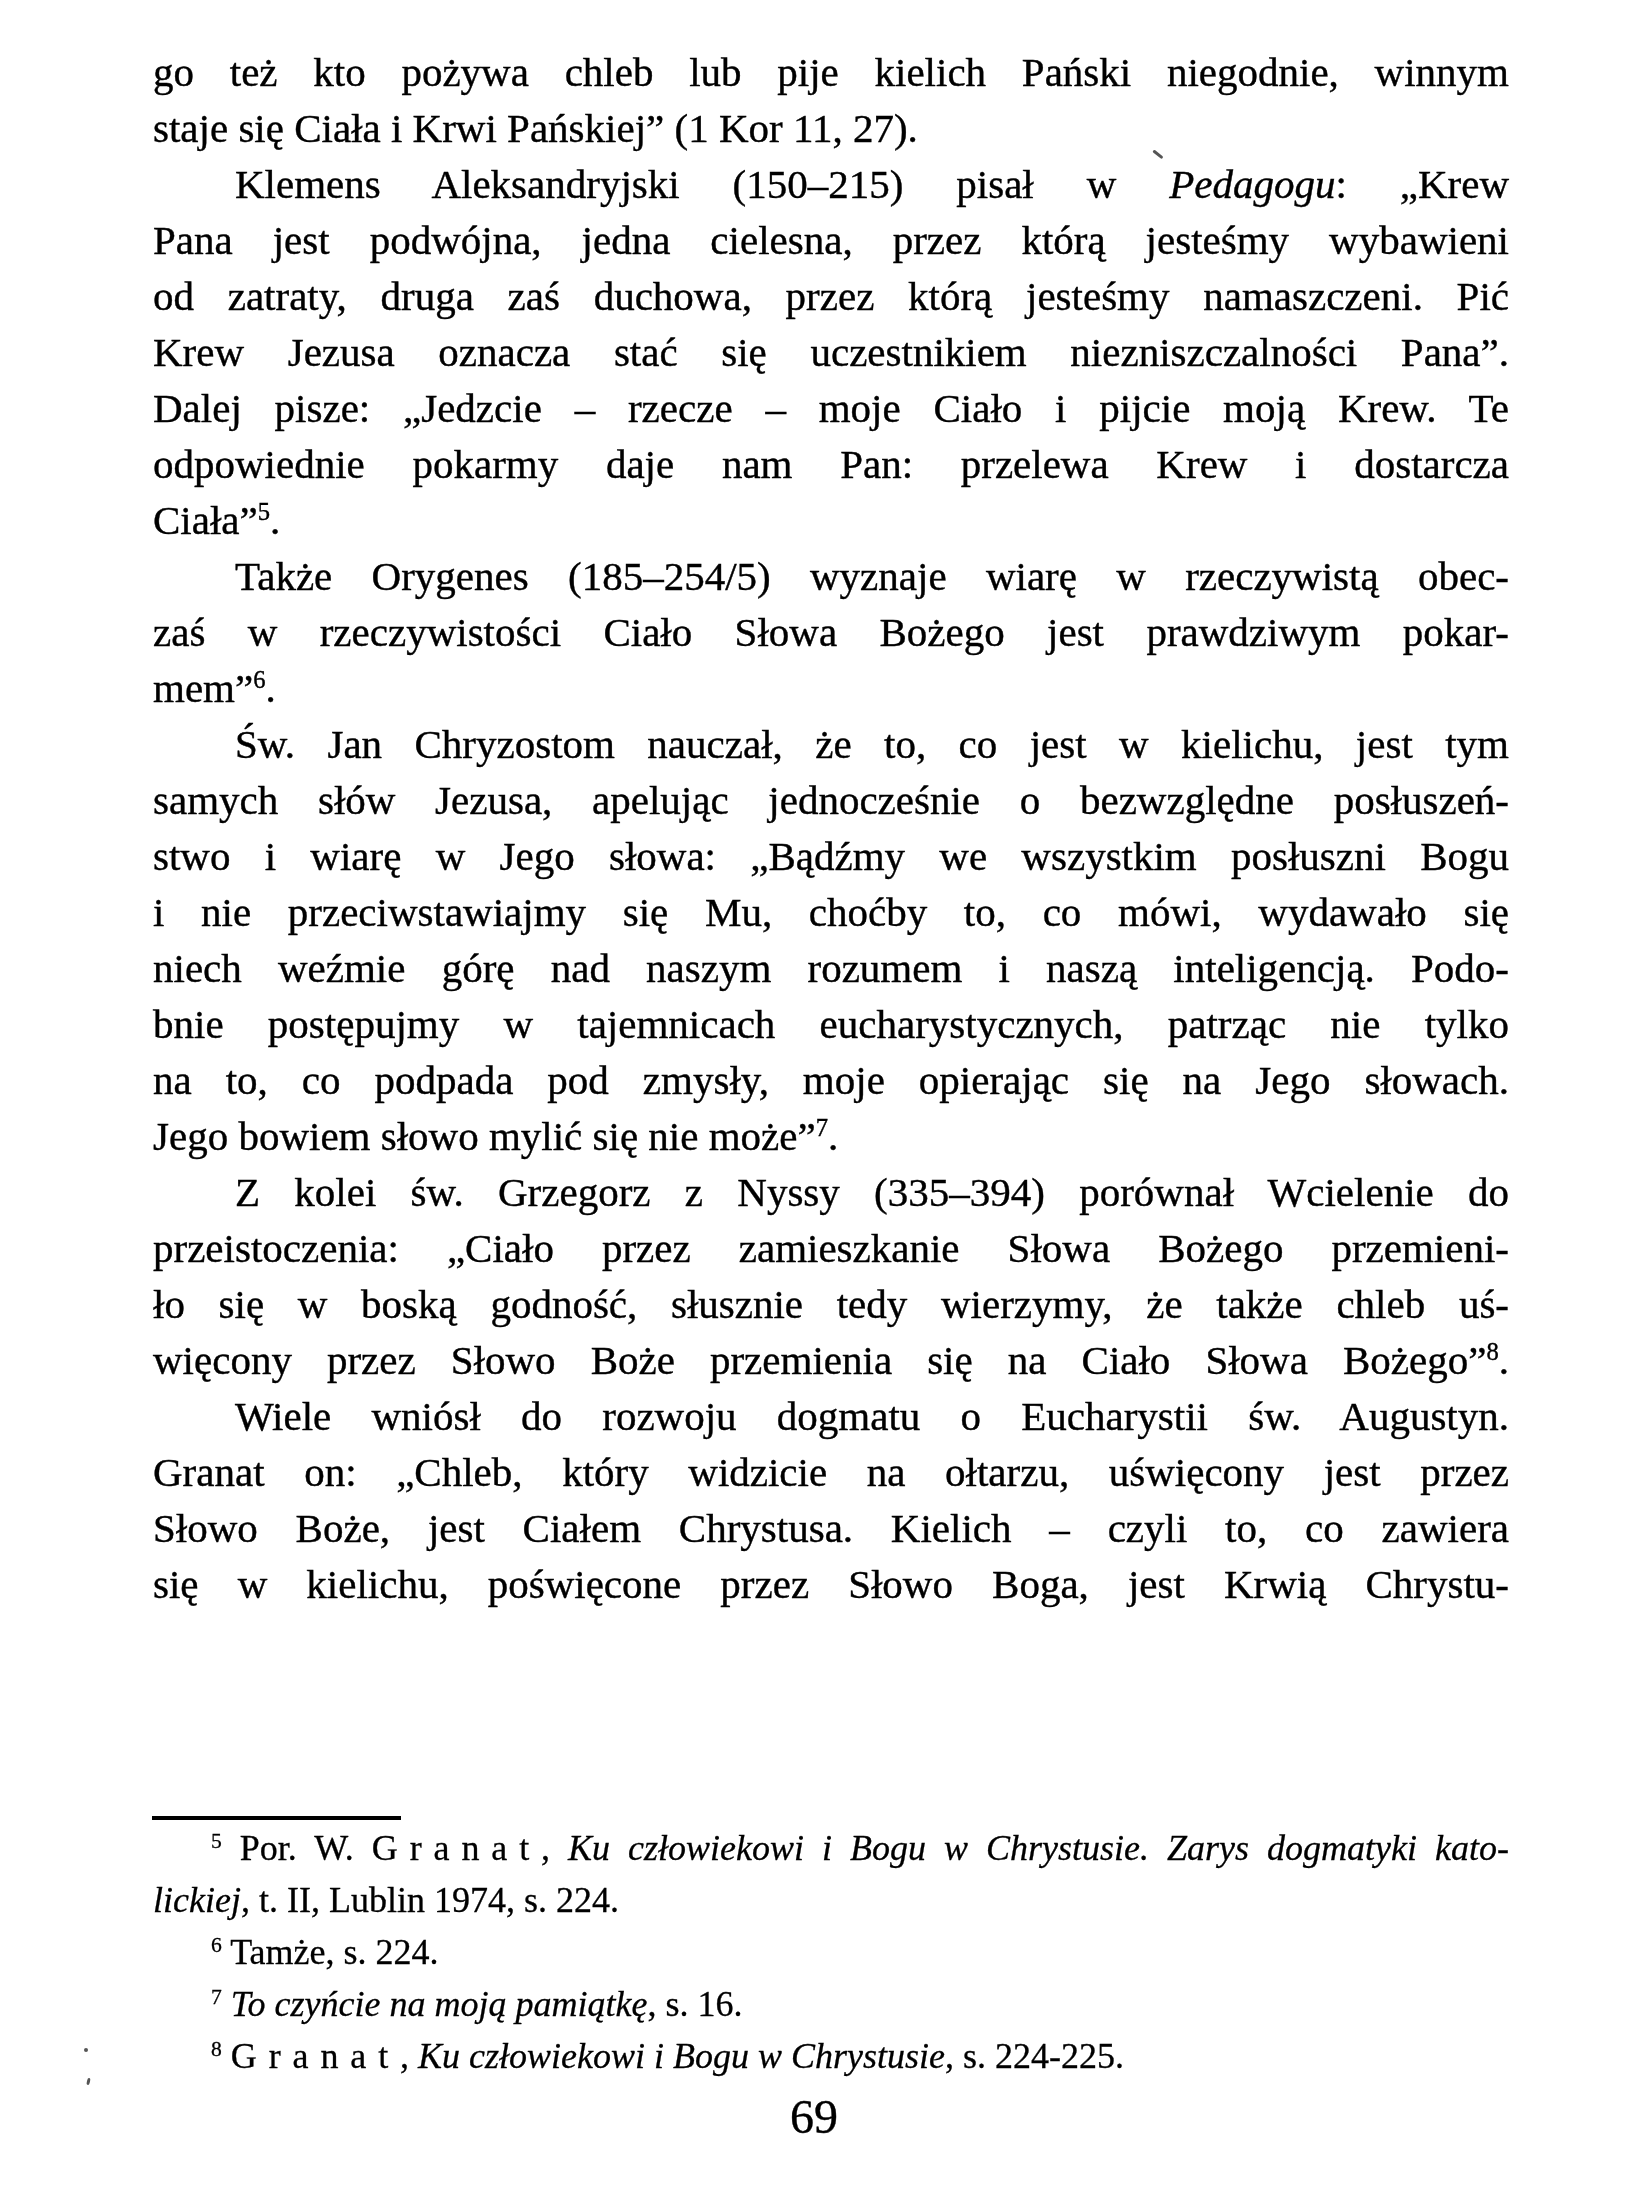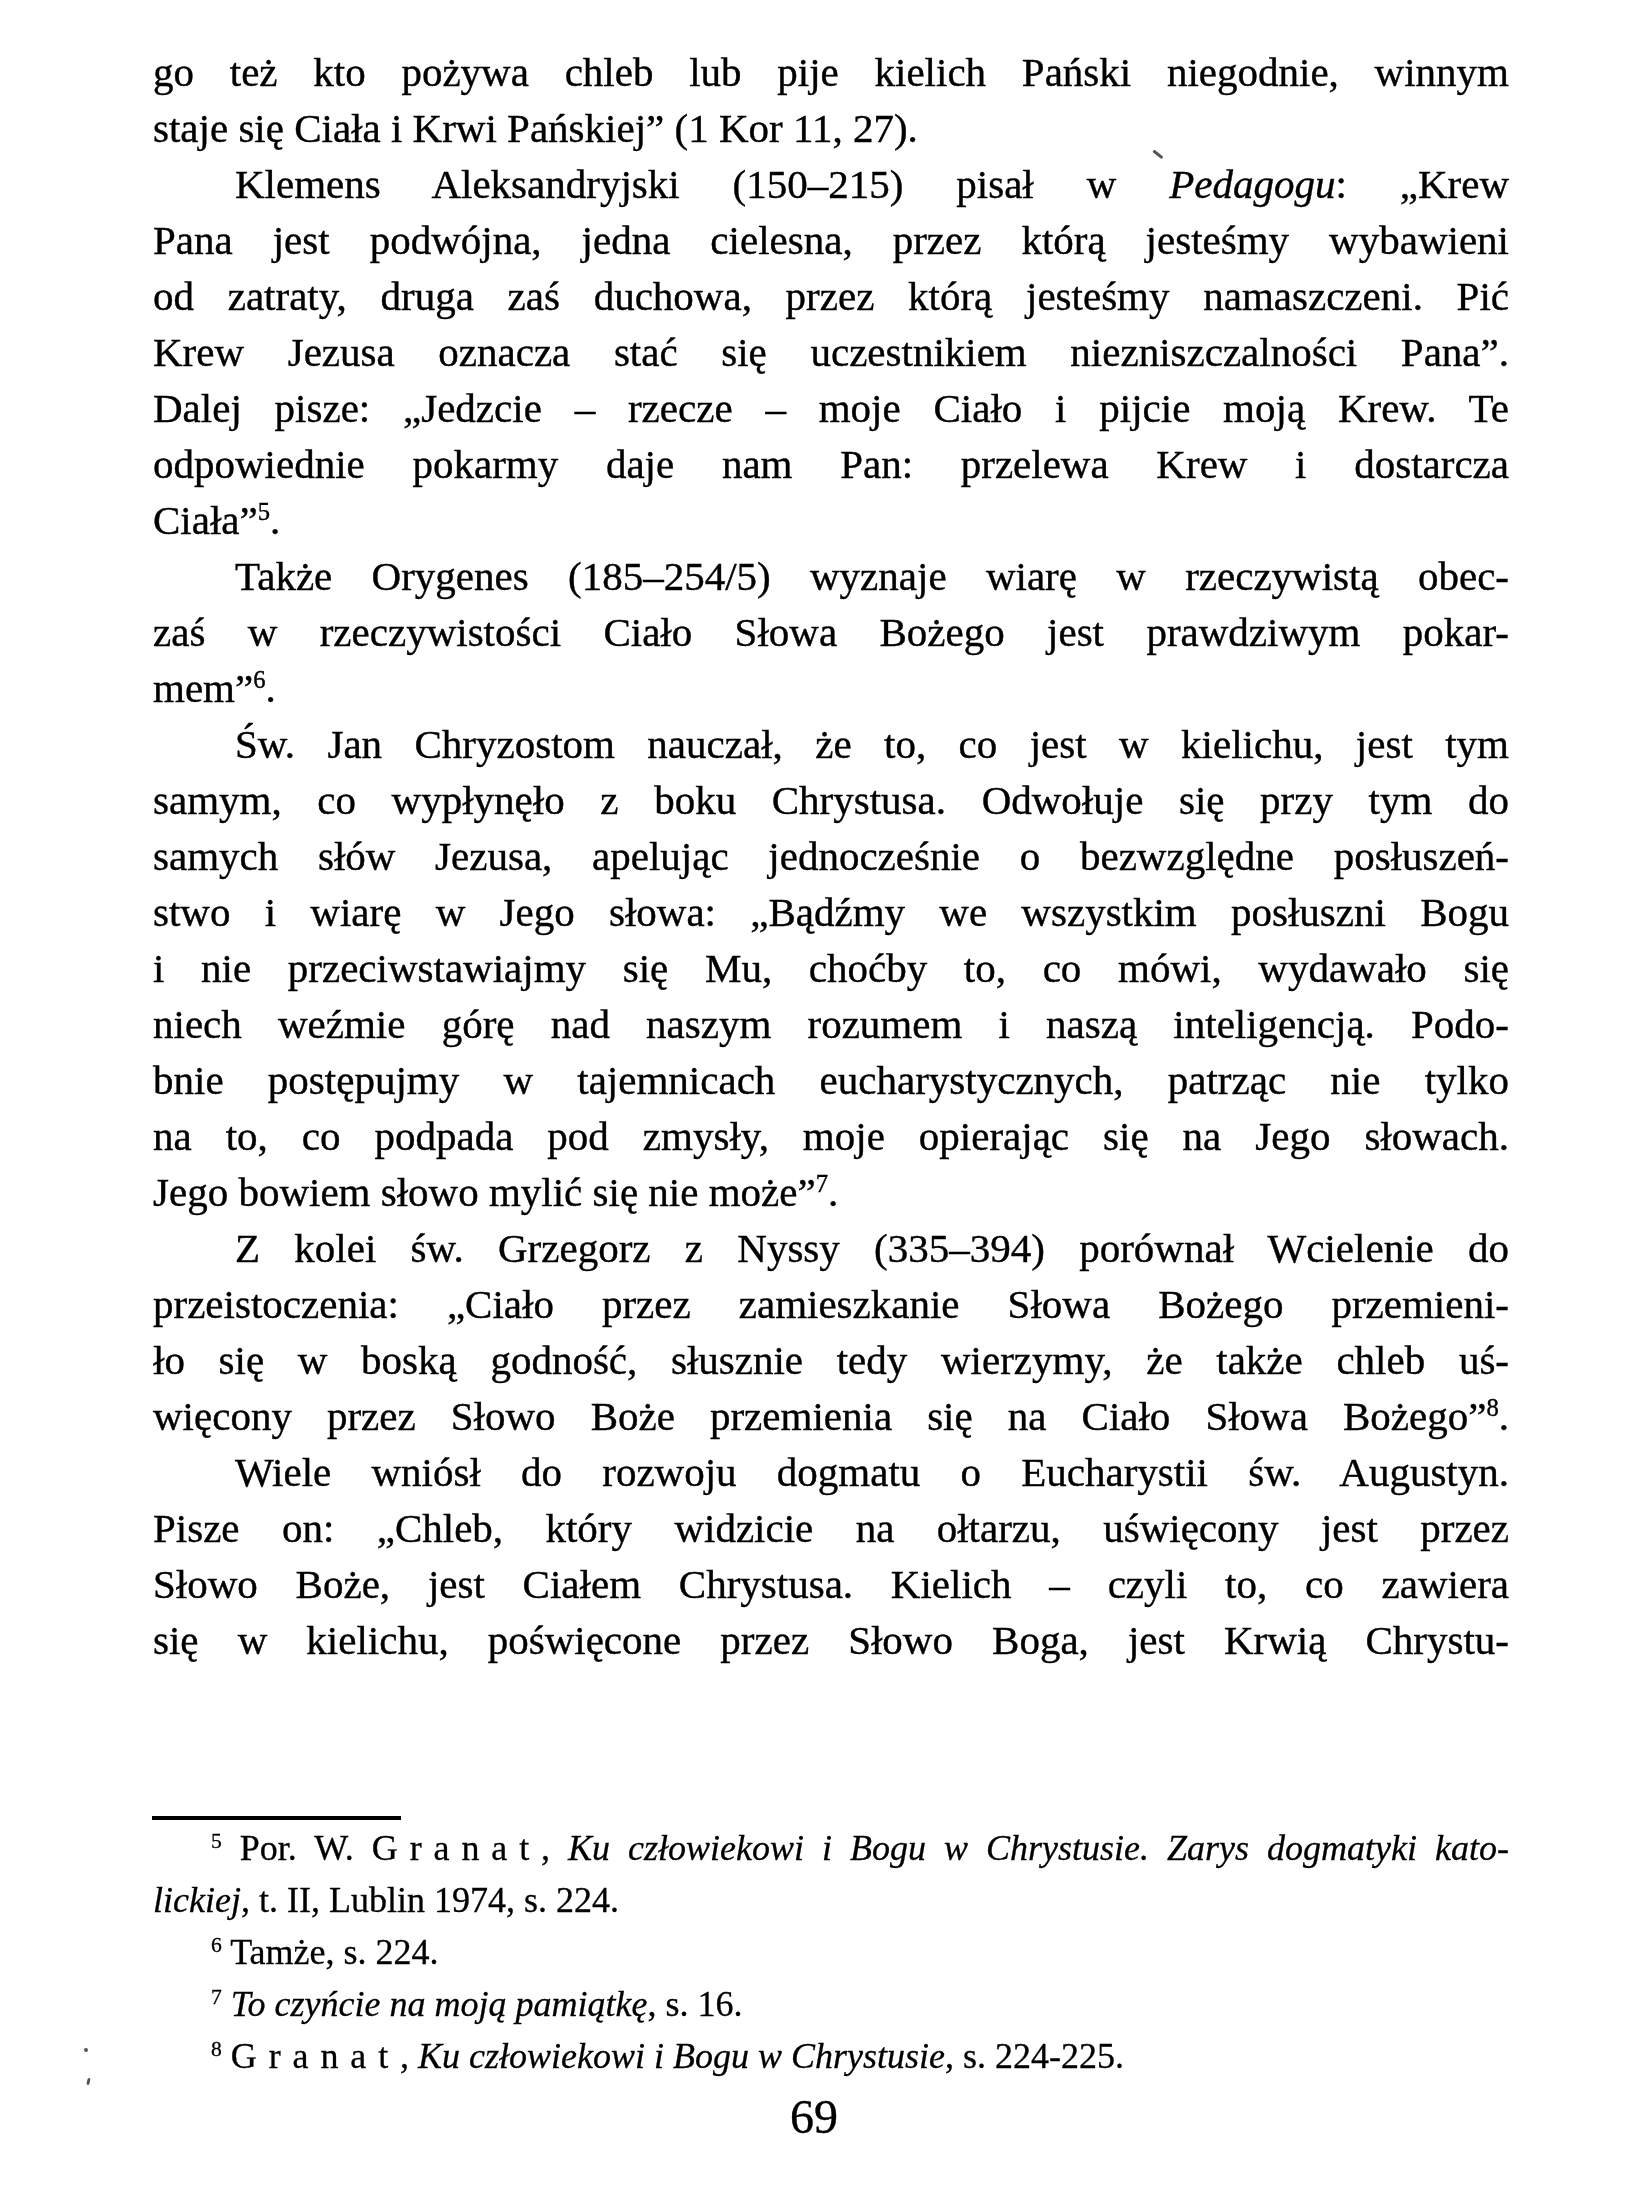--- a/index.html
+++ b/index.html
@@ -111,34 +111,33 @@
       <div class="line j"><span>Pana jest podwójna, jedna cielesna, przez którą jesteśmy wybawieni</span></div>
       <div class="line j"><span>od zatraty, druga zaś duchowa, przez którą jesteśmy namaszczeni. Pić</span></div>
       <div class="line j"><span>Krew Jezusa oznacza stać się uczestnikiem niezniszczalności Pana”.</span></div>
       <div class="line j"><span>Dalej pisze: „Jedzcie – rzecze – moje Ciało i pijcie moją Krew. Te</span></div>
       <div class="line j"><span>odpowiednie pokarmy daje nam Pan: przelewa Krew i dostarcza</span></div>
       <div class="line"><span>Ciała”</span><span class="sup">5</span><span>.</span></div>
       <div class="line j ind"><span>Także Orygenes (185–254/5) wyznaje wiarę w rzeczywistą obec-</span></div>
       <div class="line j"><span>zaś w rzeczywistości Ciało Słowa Bożego jest prawdziwym pokar-</span></div>
       <div class="line"><span>mem”</span><span class="sup">6</span><span>.</span></div>
       <div class="line j ind"><span>Św. Jan Chryzostom nauczał, że to, co jest w kielichu, jest tym</span></div>
-      <div class="line j"><span>samym, co wypłynęło z boku Chrystusa. Odwołuje się przy tym do</span></div>
       <div class="line j"><span>samych słów Jezusa, apelując jednocześnie o bezwzględne posłuszeń-</span></div>
       <div class="line j"><span>stwo i wiarę w Jego słowa: „Bądźmy we wszystkim posłuszni Bogu</span></div>
       <div class="line j"><span>i nie przeciwstawiajmy się Mu, choćby to, co mówi, wydawało się</span></div>
       <div class="line j"><span>niech weźmie górę nad naszym rozumem i naszą inteligencją. Podo-</span></div>
       <div class="line j"><span>bnie postępujmy w tajemnicach eucharystycznych, patrząc nie tylko</span></div>
       <div class="line j"><span>na to, co podpada pod zmysły, moje opierając się na Jego słowach.</span></div>
       <div class="line"><span>Jego bowiem słowo mylić się nie może”</span><span class="sup">7</span><span>.</span></div>
       <div class="line j ind"><span>Z kolei św. Grzegorz z Nyssy (335–394) porównał Wcielenie do</span></div>
       <div class="line j"><span>przeistoczenia: „Ciało przez zamieszkanie Słowa Bożego przemieni-</span></div>
       <div class="line j"><span>ło się w boską godność, słusznie tedy wierzymy, że także chleb uś-</span></div>
       <div class="line j"><span>więcony przez Słowo Boże przemienia się na Ciało Słowa Bożego”</span><span class="sup">8</span><span>.</span></div>
       <div class="line j ind"><span>Wiele wniósł do rozwoju dogmatu o Eucharystii św. Augustyn.</span></div>
-      <div class="line j"><span>Pisze on: „Chleb, który widzicie na ołtarzu, uświęcony jest przez</span></div>
+      <div class="line j"><span>Granat on: „Chleb, który widzicie na ołtarzu, uświęcony jest przez</span></div>
       <div class="line j"><span>Słowo Boże, jest Ciałem Chrystusa. Kielich – czyli to, co zawiera</span></div>
       <div class="line j"><span>się w kielichu, poświęcone przez Słowo Boga, jest Krwią Chrystu-</span></div>
     </div>
   <div class="rule"></div>
   <div id="footnotes">
       <div class="fline j ind"><span class="sup">5</span><span> Por. W. </span><span class="sp">Granat</span><span>, </span><span class="i">Ku człowiekowi i Bogu w Chrystusie. Zarys dogmatyki kato-</span></div>
       <div class="fline"><span class="i">lickiej</span><span>, t. II, Lublin 1974, s. 224.</span></div>
       <div class="fline ind"><span class="sup">6</span><span> Tamże, s. 224.</span></div>
       <div class="fline ind"><span class="sup">7</span><span> </span><span class="i">To czyńcie na moją pamiątkę</span><span>, s. 16.</span></div>
       <div class="fline ind"><span class="sup">8</span><span> </span><span class="sp">Granat</span><span>, </span><span class="i">Ku człowiekowi i Bogu w Chrystusie</span><span>, s. 224-225.</span></div>

